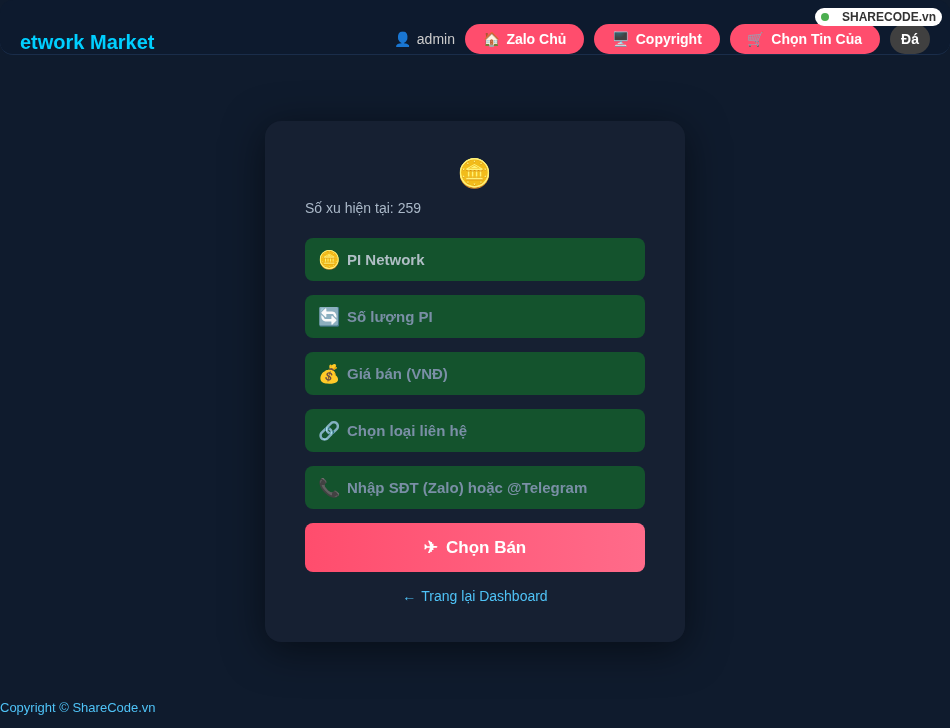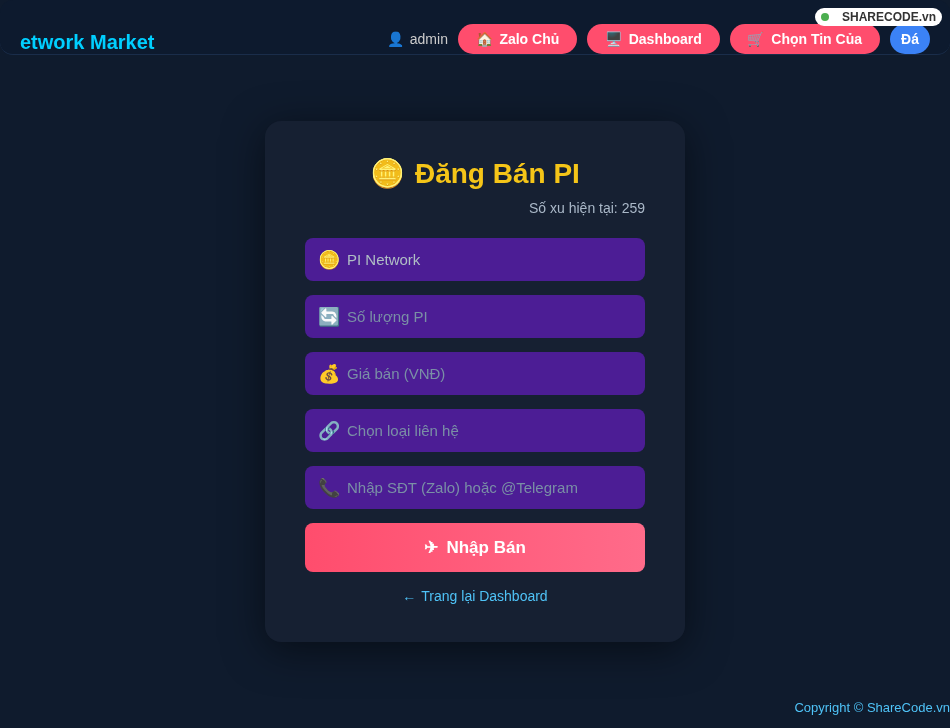--- a/index.html
+++ b/index.html
@@ -61,21 +61,21 @@
     }
     .btn-dashboard {
       background-color: #ff4d6d;
       color: white;
     }
     .btn-dangtin {
       background-color: #ff4d6d;
       color: white;
     }
     .btn-extra {
-      background-color: #3b82f6;
+      background-color: #404040;
       color: white;
       width: 40px;
       justify-content: center;
     }
     .sharecode-badge {
       position: absolute;
       top: 8px;
       right: 8px;
       background: white;
       border-radius: 12px;
@@ -118,43 +118,44 @@
       margin-bottom: 10px;
       display: flex;
       align-items: center;
       justify-content: center;
       gap: 10px;
     }
     .coin-icon {
       font-size: 28px;
     }
     .subtitle {
-      text-align: right;
+      text-align: left;
       color: #aab8c8;
       font-size: 14px;
       margin-bottom: 22px;
     }
     .subtitle span {
       color: #aab8c8;
     }
 
     
     .input-group {
       position: relative;
       margin-bottom: 14px;
     }
     .input-group input {
       width: 100%;
-      background-color: #4c1d95;
+      background-color: #14532d;
       border: none;
       border-radius: 8px;
       padding: 13px 14px 13px 42px;
       color: #b0bec5;
       font-size: 15px;
       outline: none;
+      font-weight: bold;
     }
     .input-group input::placeholder {
       color: #7a8fa6;
     }
     .input-icon {
       position: absolute;
       left: 13px;
       top: 50%;
       transform: translateY(-50%);
       font-size: 18px;
@@ -187,21 +188,21 @@
       cursor: pointer;
       margin-bottom: 6px;
       display: flex;
       align-items: center;
       justify-content: center;
       gap: 5px;
     }
 
     
     .footer {
-      text-align: right;
+      text-align: left;
       color: #7a8fa6;
       font-size: 13px;
       height: 40px;
       line-height: 40px;
     }
     .footer span {
       color: #4fc3f7;
     }
   </style>
 </head>
@@ -213,41 +214,40 @@
     <div class="nav-admin">
       <span>👤</span>
       <span>admin</span>
     </div>
     <button class="nav-btn btn-trangchu">
       <span>🏠</span>
       <span>Zalo Chủ</span>
     </button>
     <button class="nav-btn btn-dashboard">
       <span>🖥️</span>
-      <span>Dashboard</span>
+      <span>Copyright</span>
     </button>
     <button class="nav-btn btn-dangtin">
       <span>🛒</span>
       <span>Chọn Tin Của</span>
     </button>
     <button class="nav-btn btn-extra">
       <span>Đá</span>
     </button>
   </nav>
   <div class="sharecode-badge">
     <div class="green-dot"></div>
     <span>SHARECODE.vn</span>
   </div>
 </header>
 
 <main class="main-content">
   <div class="card">
     <div class="card-title">
       <span class="coin-icon">🪙</span>
-      <span>Đăng Bán PI</span>
     </div>
     <div class="subtitle">
       <span>Số xu hiện tại: </span><span>259</span>
     </div>
 
     <div class="input-group">
       <span class="input-icon">🪙</span>
       <input type="text" value="PI Network" placeholder="PI Network" style="">
     </div>
 
@@ -266,21 +266,21 @@
       <input type="text" placeholder="Chọn loại liên hệ" style="">
     </div>
 
     <div class="input-group">
       <span class="input-icon">📞</span>
       <input type="text" placeholder="Nhập SĐT (Zalo) hoặc @Telegram" style="">
     </div>
 
     <button class="btn-submit">
       <span>✈</span>
-      <span>Nhập Bán</span>
+      <span>Chọn Bán</span>
     </button>
 
     <div class="back-link">
       <span>←</span>
       <span>Trang lại Dashboard</span>
     </div>
   </div>
 </main>
 
 <footer class="footer">

